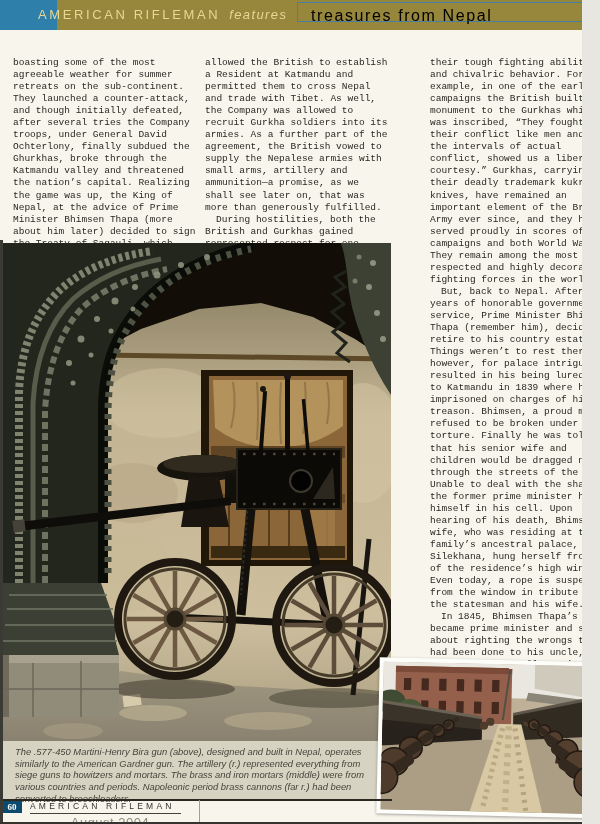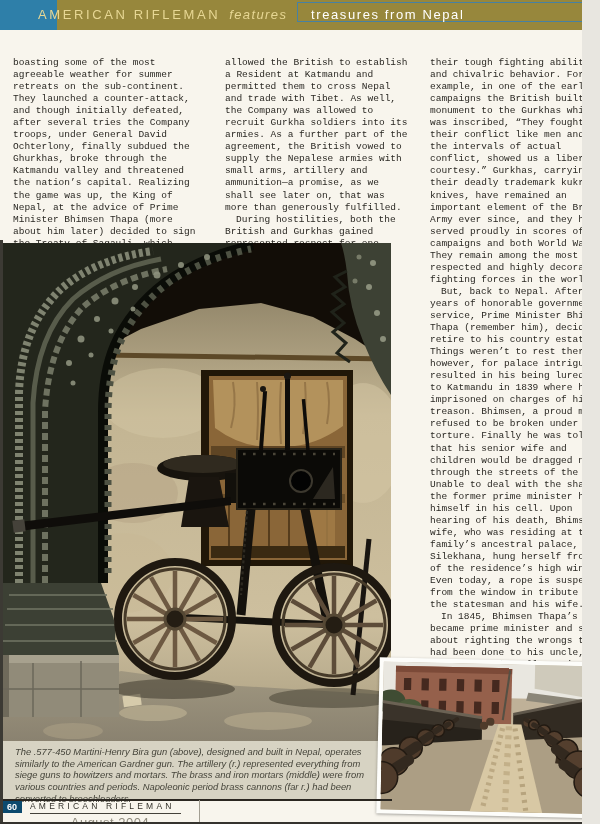--- a/index.html
+++ b/index.html
@@ -4,49 +4,49 @@
 <style>
   html,body{margin:0;padding:0;background:#e8e6e0;}
   #page{position:relative;width:582px;height:824px;background:#f8f5ed;overflow:hidden;
         font-family:"Liberation Sans",sans-serif;}
   
   #header-bar{position:absolute;left:0;top:0;width:600px;height:30px;background:#97873c;}
   #header-blue{position:absolute;left:0;top:0;width:57px;height:30px;background:#2e7fa9;}
   #hdr-left{position:absolute;left:38px;top:7px;font-size:13px;letter-spacing:2.6px;
             color:#e7d794;white-space:nowrap;}
   #hdr-left .feat{font-style:italic;letter-spacing:1.4px;margin-left:9px;text-transform:lowercase;}
-  #hdr-right{position:absolute;left:311px;top:7px;font-size:13px;letter-spacing:1.6px;
-             color:#ffffff;white-space:nowrap;}
+  #hdr-right{position:absolute;left:311px;top:7px;font-size:16px;letter-spacing:1.6px;
+             color:#000000;white-space:nowrap;}
   .hdr-rule{position:absolute;background:#4681a3;}
   #hdr-rule-top{left:297px;top:2px;width:301px;height:1.3px;}
   #hdr-rule-bot{left:297px;top:21px;width:301px;height:1.3px;}
   #hdr-divider{left:297px;top:2px;width:1.3px;height:20px;}
   
   .col{position:absolute;top:57px;font-family:Liberation Mono, monospace;font-size:9.5px;
        line-height:12.05px;color:#2a2823;text-align:left;}
   #col1{left:13px;width:184px;}
-  #col2{left:205px;width:184px;margin-left:20px;}
+  #col2{left:205px;width:184px;}
   #col3{left:398px;width:188px;margin-left:32px;}
   .col p{margin:0;}
   .col p.indent{text-indent:11px;}
   
   #main-photo{position:absolute;left:3px;top:243px;width:388px;height:498px;}
   #main-photo svg{display:block;}
   
   #caption-box{position:absolute;left:3px;top:741px;width:388px;height:58px;
                box-sizing:border-box;background:#d7d3c3;padding:5px 8px 0 12px;}
   #caption-box p{margin:0;font-style:italic;font-size:9.4px;line-height:11.7px;color:#45443a;}
   
   #courtyard-wrap{position:absolute;left:378px;top:660px;width:228px;background:#fdfdfa;
                   padding:4px;transform:rotate(1.3deg);box-shadow:0 1px 3px rgba(0,0,0,.35);}
   #courtyard-wrap svg{display:block;}
   
   #footer-rule{position:absolute;left:0;top:799px;width:392px;height:2px;background:#2b2721;}
   #page-num{position:absolute;left:2px;top:801px;width:20px;height:12px;background:#0c4a6e;
-            color:#fff;font-size:9px;font-weight:bold;text-align:center;line-height:12.5px;}
+            color:#fff;font-size:9px;font-weight:bold;text-align:center;line-height:12.5px;font-family:Liberation Serif, serif;}
   #footer-mag{position:absolute;left:30px;top:801px;font-size:8.5px;letter-spacing:3.2px;
               color:#33312a;border-bottom:1.2px solid #44423a;padding:0 6px 2px 0;white-space:nowrap;}
   #footer-date{position:absolute;left:40px;top:815px;width:140px;text-align:center;
                font-size:13px;letter-spacing:.5px;color:#8f8b7e;}
   #footer-vline{position:absolute;left:199px;top:800px;width:1.2px;height:24px;background:#a29e92;}
   
   #edge-left{position:absolute;left:0;top:240px;width:2.5px;height:584px;background:#3c3a34;}
   #edge-bottom{position:absolute;left:0;top:821.5px;width:600px;height:2.5px;background:#35332e;}
 </style>
 </head>

